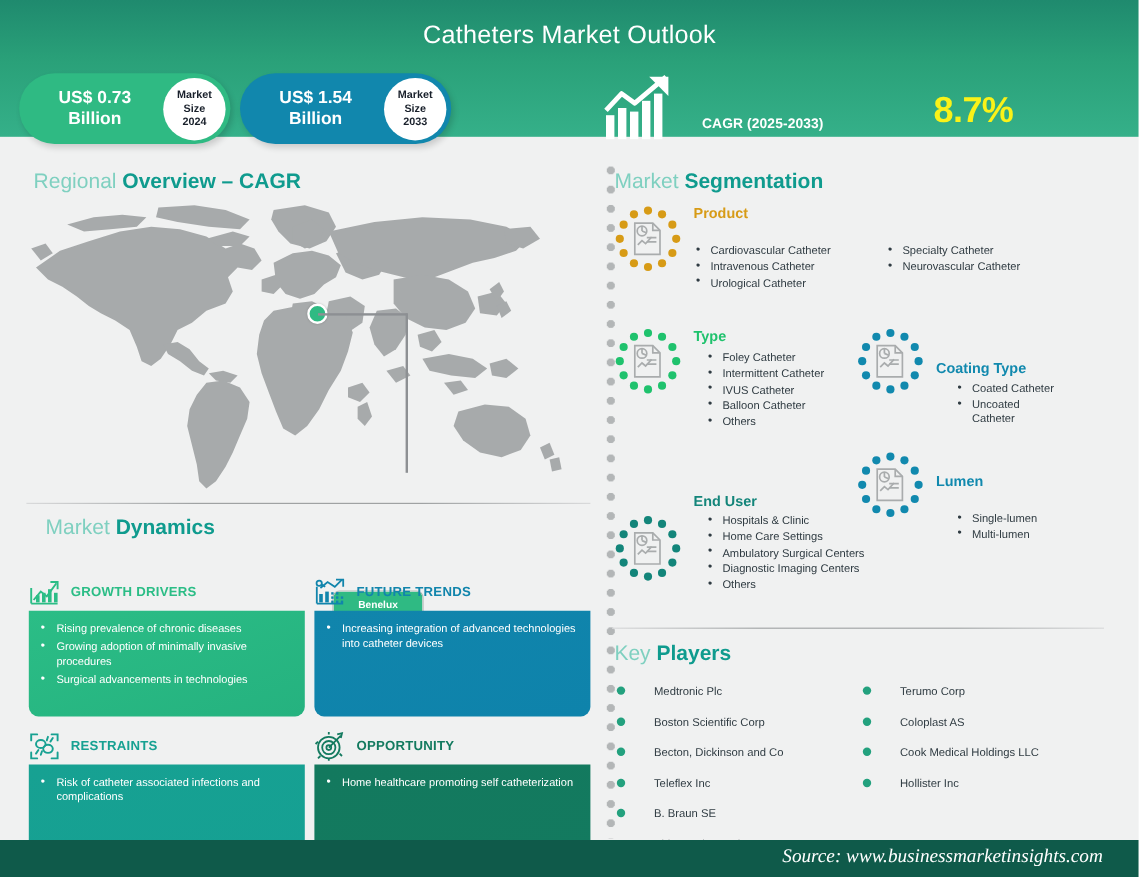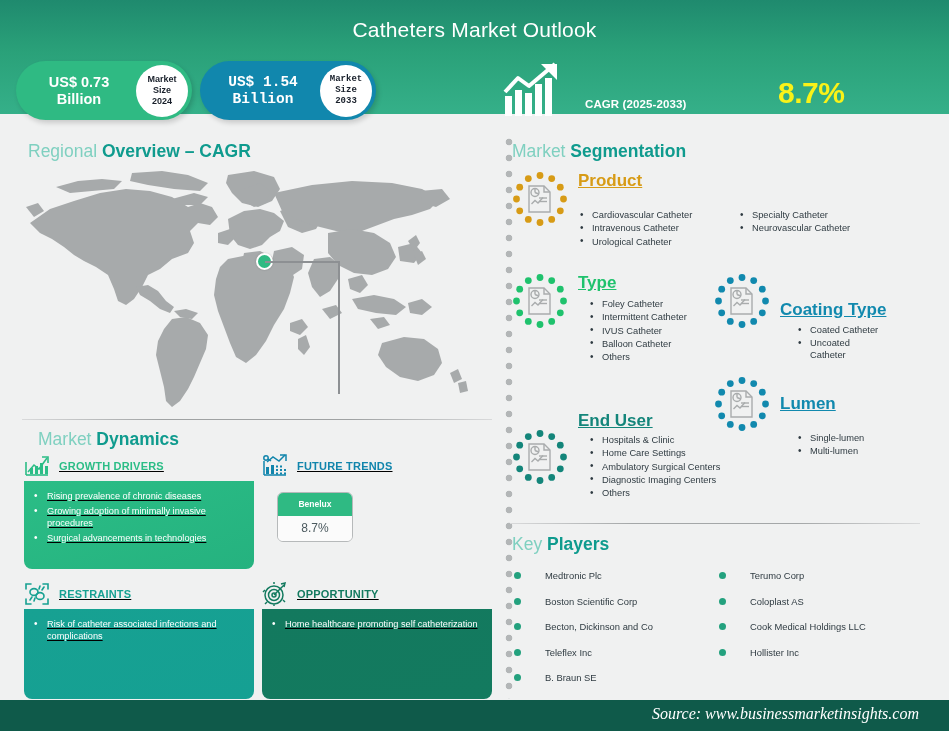--- a/index.html
+++ b/index.html
@@ -31,21 +31,21 @@
   }
 
   .pill {
     position: absolute; top: 61px;
     height: 59px;
     border-radius: 30px;
     display: flex; align-items: center;
     box-shadow: 2px 3px 5px rgba(0,0,0,.16);
   }
   .pill-2024 { left: 16px;  width: 176px; background: #2fba83; }
-  .pill-2033 { left: 200px; width: 176px; background: #1187ad; font-family: Liberation Mono, monospace; }
+  .pill-2033 { left: 200px; width: 176px; background: #1187ad; }
   .pill-value {
     flex: 1;
     text-align: center;
     color: #ffffff;
     font-size: 14.5px; font-weight: bold;
     line-height: 17px;
     padding-left: 6px;
   }
   .pill-badge {
     width: 52px; height: 52px;
@@ -117,27 +117,26 @@
   }
 
   .hr {
     position: absolute; left: 22px; top: 288px; width: 470px; height: 1px;
     background: linear-gradient(90deg, #d9dadb 0%, #9fa2a3 30%, #9fa2a3 70%, #d9dadb 100%);
   }
 
   
   .dyn-title { position: absolute; left: 38px; top: 298px; }
   .dyn-grid {
-    position: absolute; left: 24px; top: 320px;
+    position: absolute; left: 24px; top: 348px;
     width: 468px;
     display: grid;
     grid-template-columns: 238px 230px;
     grid-template-rows: auto auto;
     row-gap: 10px;
-    text-decoration: underline;
   }
   .dyn-cell { width: 230px; }
   .dyn-head { display: flex; align-items: center; height: 30px; gap: 9px; }
   .dyn-head-icon { width: 26px; height: 26px; flex: none; }
   .dyn-head-label { font-size: 11px; font-weight: bold; letter-spacing: .2px; }
   .dyn-box {
     border-radius: 0 0 8px 8px;
     padding: 10px 12px 10px 10px;
     color: #ffffff;
   }
@@ -159,21 +158,21 @@
   .box-dgreen { background: linear-gradient(160deg, #13795e 0%, #137a5f 100%); height: 90px; }
   .lbl-green  { color: #2bbd86; }
   .lbl-blue   { color: #1185ac; }
   .lbl-teal   { color: #17a192; }
   .lbl-dgreen { color: #137a5f; }
 
   
   .seg-title { position: absolute; left: 28px; top: 10px; }
   .seg-block { position: absolute; }
   .seg-icon  { position: absolute; width: 56px; height: 56px; }
-  .seg-head  { font-size: 17px; font-weight: bold; text-decoration: underline; }
+  .seg-head  { font-size: 12px; font-weight: bold; }
   .seg-list  { list-style: none; margin-top: 19px; }
   .seg-list li {
     position: relative; padding-left: 14px;
     font-size: 9.3px; line-height: 11.8px;
     color: #2f3b42; margin-bottom: 1.5px;
   }
   .seg-list li::before {
     content: "•"; position: absolute; left: 2px; top: -1.5px;
     color: #2f3b42; font-size: 10px;
   }
@@ -382,20 +381,25 @@
                 <rect x="22" y="16" width="2" height="2"></rect>
               <rect x="14" y="19.5" width="2" height="2"></rect>
                 <rect x="18" y="19.5" width="2" height="2"></rect>
                 <rect x="22" y="19.5" width="2" height="2"></rect>
               <rect x="14" y="12.5" width="2" height="2"></rect>
                 <rect x="18" y="12.5" width="2" height="2"></rect>
             </g>
           </svg>
           <span class="dyn-head-label lbl-blue">FUTURE TRENDS</span>
         </div>
+        <div class="dyn-box box-blue">
+          <ul>
+            <li>Increasing integration of advanced technologies into catheter devices</li>
+          </ul>
+        </div>
       </div>
 
       <div class="dyn-cell">
         <div class="dyn-head">
           <svg class="dyn-head-icon" viewBox="0 0 26 26">
             <g stroke="#17a192" stroke-width="1.6" fill="none" stroke-linecap="round">
               <path d="M2 8 L2 3 L7 3"></path>
                 <path d="M19 3 L24 3 L24 8"></path>
               <path d="M24 18 L24 23 L19 23"></path>
                 <path d="M7 23 L2 23 L2 18"></path>

